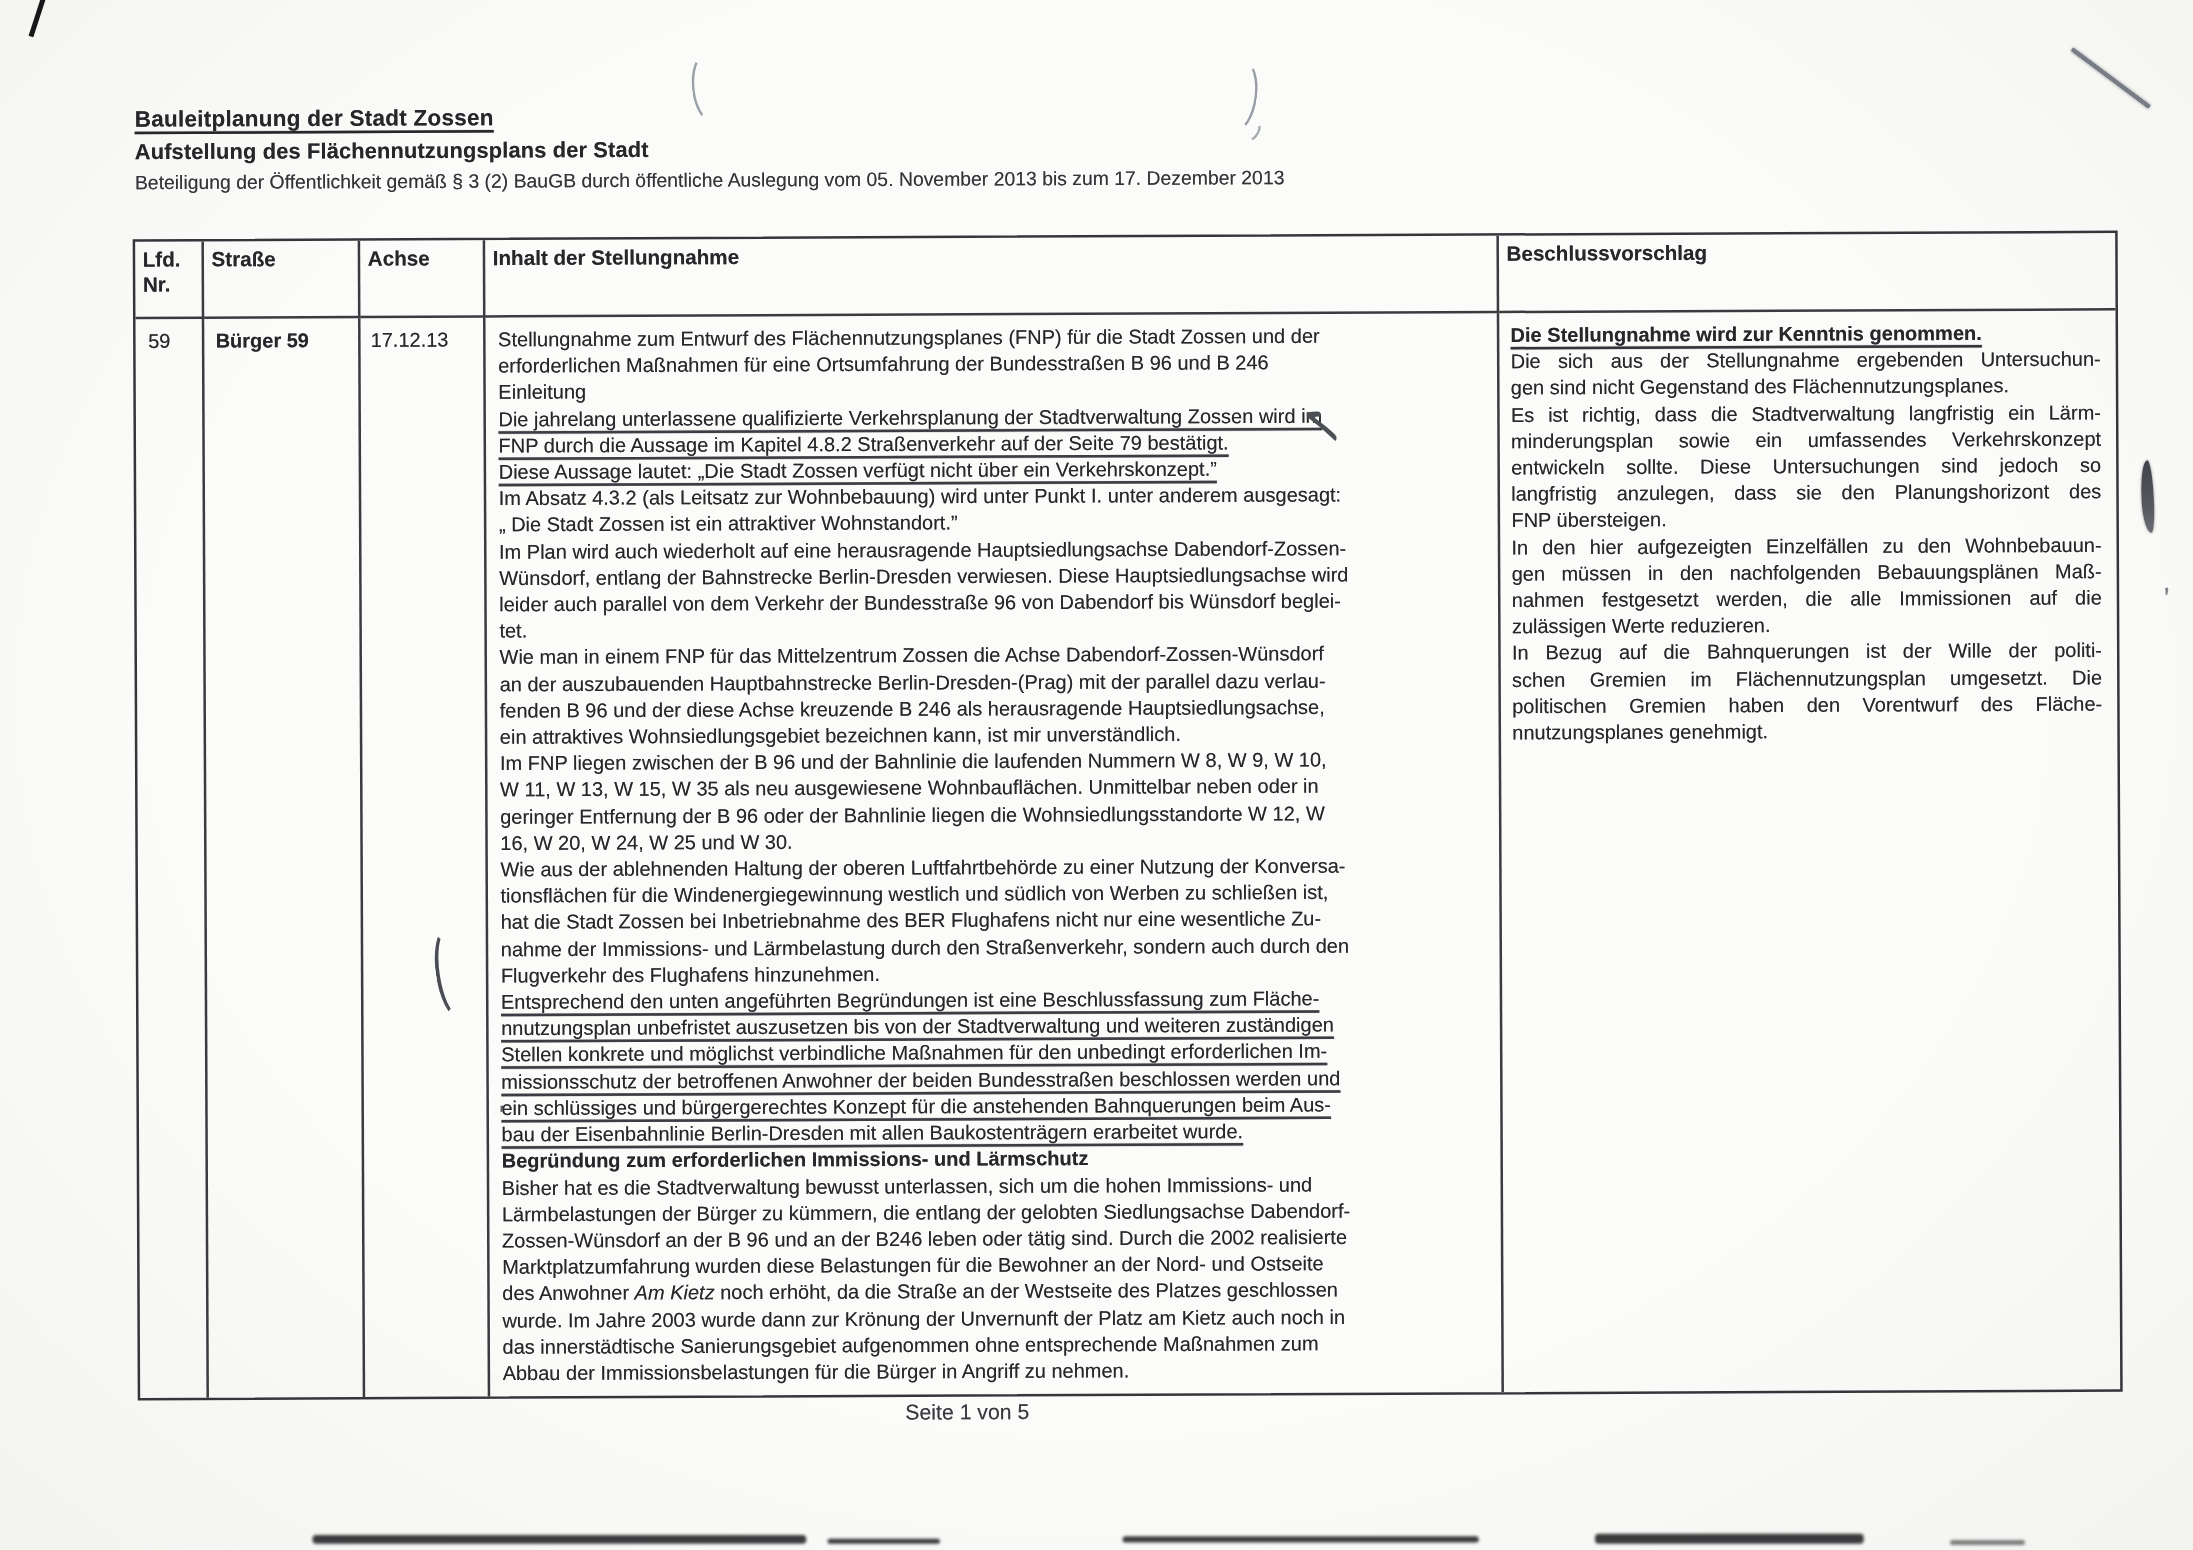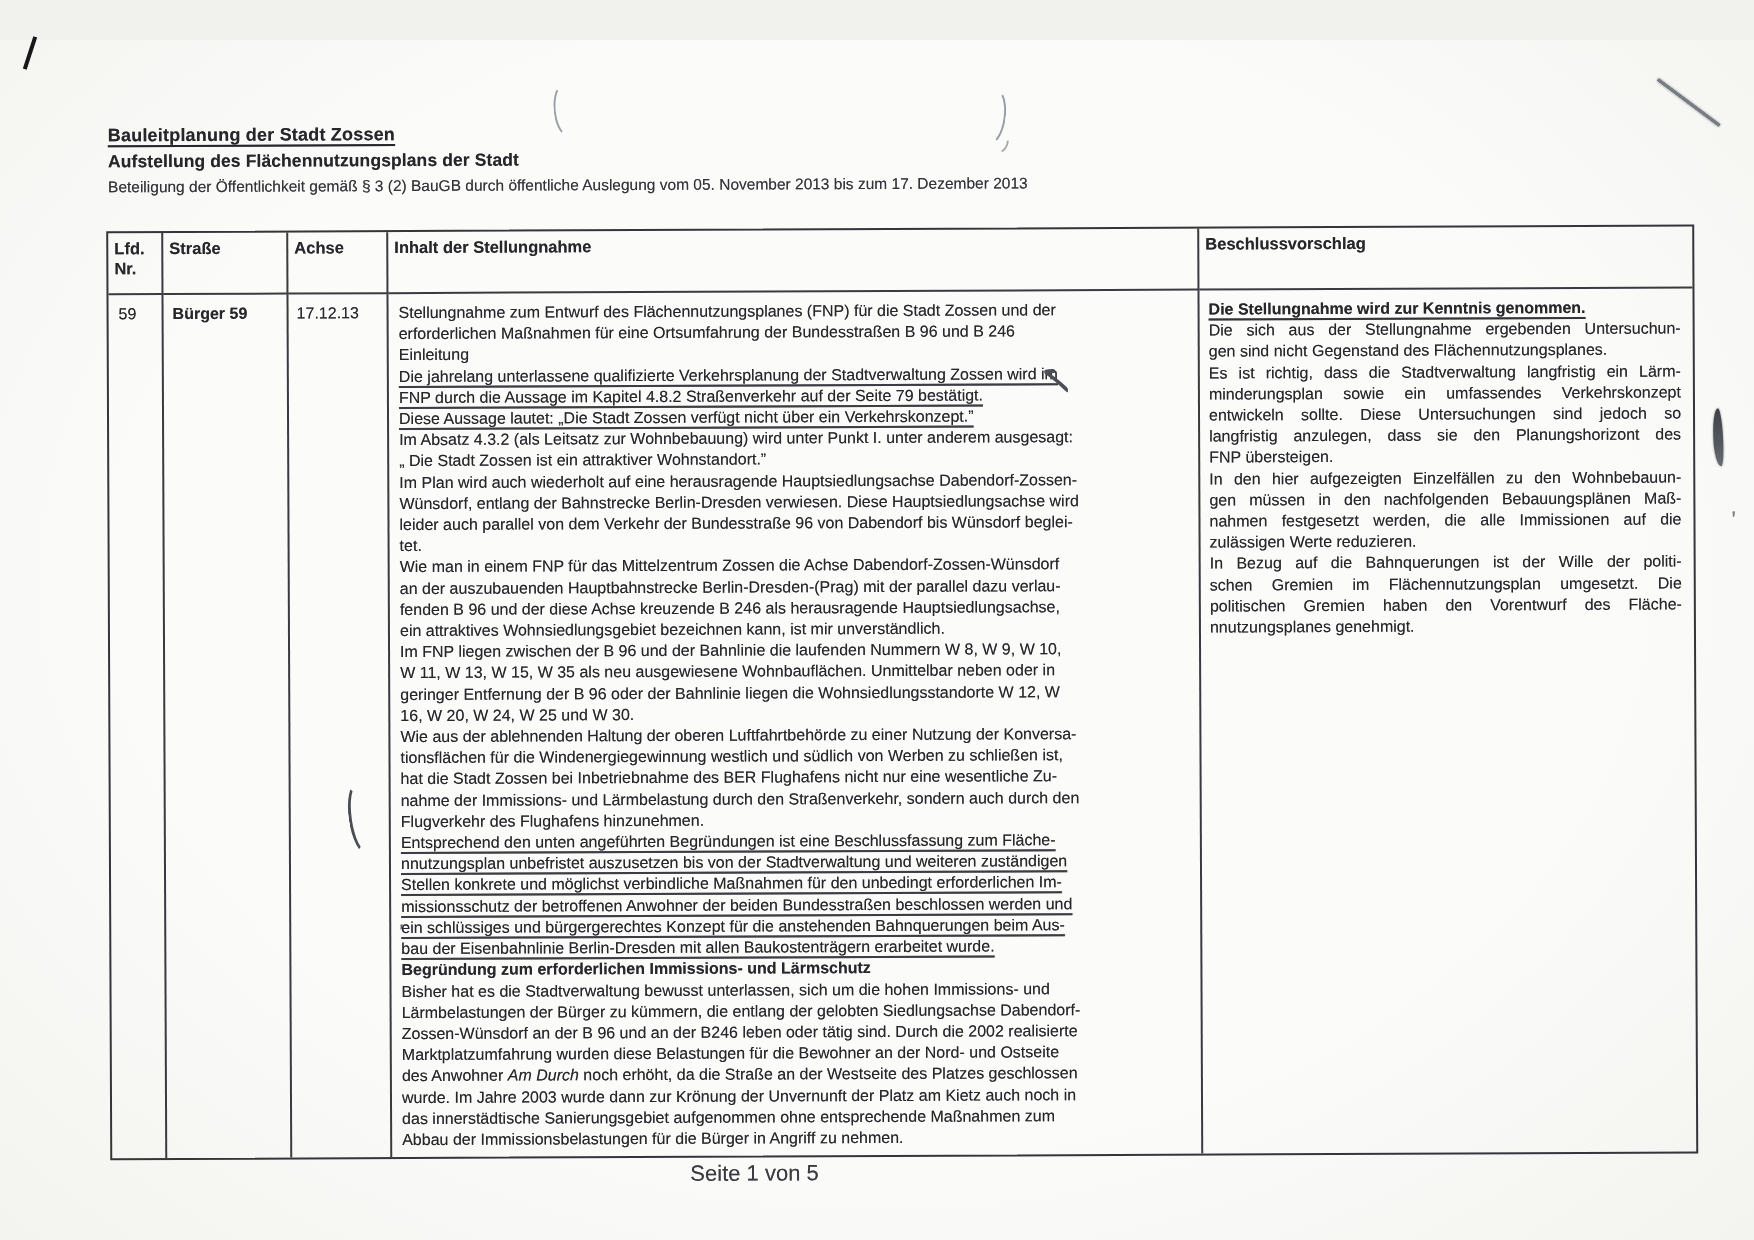--- a/index.html
+++ b/index.html
@@ -5,21 +5,20 @@
   html,body{margin:0;padding:0;}
   body{
     width:1754px;height:1240px;position:relative;overflow:hidden;
     background:#f1f1ee;
     font-family:"Liberation Sans", sans-serif;
     color:#2a2a30;
   }
   .sheet{
     position:absolute;inset:0;
     background:radial-gradient(ellipse at 50% 45%, #fbfbf9 60%, #f3f3f0 100%);
-    margin-top:40px;
   }
   .scan{position:absolute;inset:0;transform:rotate(-0.25deg);transform-origin:50% 50%;}
   .ink{color:#26262b;text-shadow:0 0 0.5px rgba(40,40,48,.55);}
 
   
   .hdr{position:absolute;left:110px;top:82px;}
   .hdr .title{
     font-size:18px;font-weight:bold;letter-spacing:.2px;
     text-decoration:underline;text-decoration-thickness:2px;text-underline-offset:4px;
   }
@@ -46,21 +45,21 @@
 
   .tl{white-space:nowrap;}
   .beschluss .tl{white-space:normal;}
   .tl.just{white-space:normal;text-align:justify;text-align-last:justify;}
   .s-u{text-decoration:underline;text-decoration-thickness:1.7px;text-underline-offset:3.5px;text-decoration-color:#3c3c44;}
   .s-b{font-weight:bold;}
   .s-bu{font-weight:bold;text-decoration:underline;text-decoration-thickness:2px;text-underline-offset:4px;text-decoration-color:#33333a;}
   .s-i{font-style:italic;}
 
   
-  .footer{position:absolute;left:688px;top:1120px;font-size:22px;color:#3a3a42;}
+  .footer{position:absolute;left:722px;top:1120px;font-size:17px;color:#3a3a42;}
 
   
   .artifact{position:absolute;pointer-events:none;}
   .curl-l{
     left:556px;top:42px;width:22px;height:50px;
     border:2.5px solid transparent;border-left-color:#9aa0a8;border-radius:50%;
     transform:rotate(-6deg);
   }
   .curl-r{
     left:980px;top:48px;width:24px;height:54px;
@@ -167,21 +166,21 @@
           <div class="tl s-u">nnutzungsplan unbefristet auszusetzen bis von der Stadtverwaltung und weiteren zuständigen</div>
           <div class="tl s-u">Stellen konkrete und möglichst verbindliche Maßnahmen für den unbedingt erforderlichen Im-</div>
           <div class="tl s-u">missionsschutz der betroffenen Anwohner der beiden Bundesstraßen beschlossen werden und</div>
           <div class="tl s-u">ein schlüssiges und bürgergerechtes Konzept für die anstehenden Bahnquerungen beim Aus-</div>
           <div class="tl s-u">bau der Eisenbahnlinie Berlin-Dresden mit allen Baukostenträgern erarbeitet wurde.</div>
           <div class="tl s-b">Begründung zum erforderlichen Immissions- und Lärmschutz</div>
           <div class="tl">Bisher hat es die Stadtverwaltung bewusst unterlassen, sich um die hohen Immissions- und</div>
           <div class="tl">Lärmbelastungen der Bürger zu kümmern, die entlang der gelobten Siedlungsachse Dabendorf-</div>
           <div class="tl">Zossen-Wünsdorf an der B 96 und an der B246 leben oder tätig sind. Durch die 2002 realisierte</div>
           <div class="tl">Marktplatzumfahrung wurden diese Belastungen für die Bewohner an der Nord- und Ostseite</div>
-          <div class="tl"><span>des Anwohner </span><span class="s-i">Am Durch</span><span> noch erhöht, da die Straße an der Westseite des Platzes geschlossen</span></div>
+          <div class="tl"><span>des Anwohner </span><span class="s-i">Am Kietz</span><span> noch erhöht, da die Straße an der Westseite des Platzes geschlossen</span></div>
           <div class="tl">wurde. Im Jahre 2003 wurde dann zur Krönung der Unvernunft der Platz am Kietz auch noch in</div>
           <div class="tl">das innerstädtische Sanierungsgebiet aufgenommen ohne entsprechende Maßnahmen zum</div>
           <div class="tl">Abbau der Immissionsbelastungen für die Bürger in Angriff zu nehmen.</div>
         </div>
       <div class="cell bcell beschluss last ink beschluss">
           <div class="tl s-bu">Die Stellungnahme wird zur Kenntnis genommen.</div>
           <div class="tl just">Die sich aus der Stellungnahme ergebenden Untersuchun-</div>
           <div class="tl">gen sind nicht Gegenstand des Flächennutzungsplanes.</div>
           <div class="tl just">Es ist richtig, dass die Stadtverwaltung langfristig ein Lärm-</div>
           <div class="tl just">minderungsplan sowie ein umfassendes Verkehrskonzept</div>

